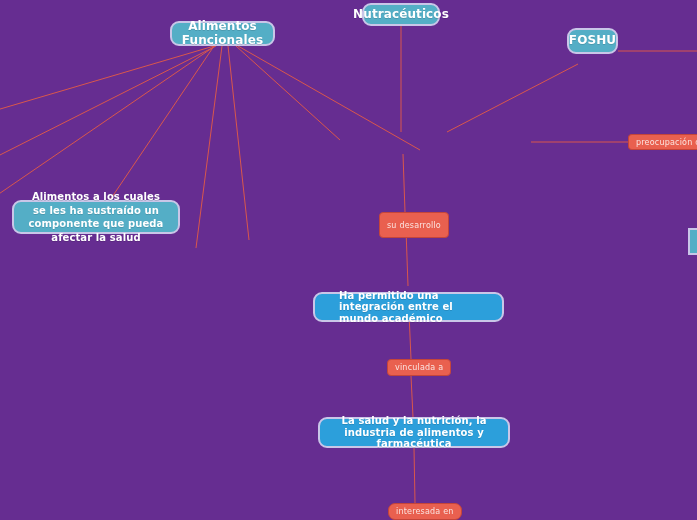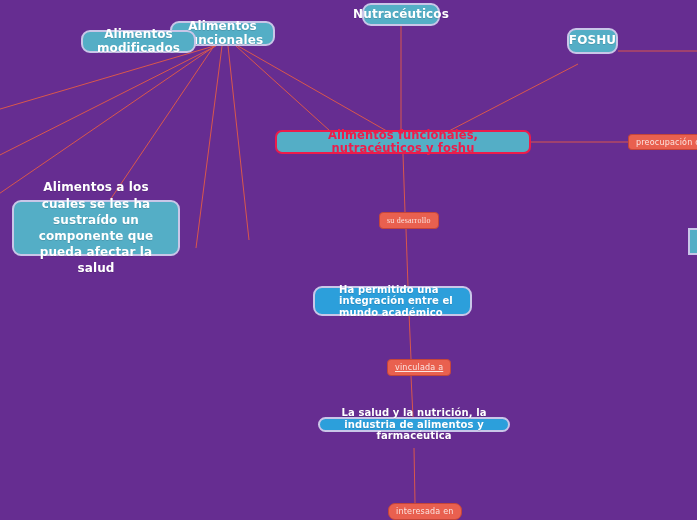--- a/index.html
+++ b/index.html
@@ -134,59 +134,53 @@
       <line x1="414" y1="448" x2="415" y2="503"></line>
 
       <line x1="690" y1="241" x2="697" y2="241"></line>
     </g>
   </svg>
 
   <div class="node teal" style="left:170px; top:21px; width:105px; height:25px;">
     <span>Alimentos Funcionales</span>
   </div>
 
-  <div class="node teal" style="left:81px; top:30px; width:115px; height:23px;">
-    <span>Alimentos modificados</span>
-  </div>
 
   <div class="node teal" style="left:362px; top:3px; width:78px; height:23px;">
     <span>Nutracéuticos</span>
   </div>
 
   <div class="node teal" style="left:567px; top:28px; width:51px; height:26px;">
     <span>FOSHU</span>
   </div>
 
-  <div class="node root" style="left:275px; top:130px; width:256px; height:24px;">
-    <span>Alimentos funcionales, nutracéuticos y foshu</span>
-  </div>
 
-  <div class="node teal" style="left:12px; top:200px; width:168px; height:56px; font-size:12px; line-height:1.35;">
+  <div class="node teal" style="left:12px; top:200px; width:168px; height:34px; font-size:10px; line-height:1.35;">
     <span>Alimentos a los cuales se les ha sustraído un componente que pueda afectar la salud</span>
   </div>
 
-  <div class="node blue" style="left:313px; top:286px; width:159px; height:30px;padding-left:24px;">
+  <div class="node blue" style="left:313px; top:292px; width:191px; height:30px;padding-left:24px;">
     <span>Ha permitido una integración entre el mundo académico</span>
   </div>
 
-  <div class="node blue" style="left:318px; top:417px; width:192px; height:15px; text-align:center; justify-content:flex-end;">
+  <div class="node blue" style="left:318px; top:417px; width:192px; height:31px; text-align:center; justify-content:flex-end;">
     <span>La salud y la nutrición, la industria de alimentos y farmacéutica</span>
   </div>
 
   <div class="sliver" style="left:688px; top:228px; width:12px; height:27px;"></div>
 
   <div class="edge-label clipped-right" style="left:628px; top:134px; height:16px;">
     <span>preocupación de la</span>
   </div>
 
-  <div class="edge-label" style="left:379px; top:212px; height:17px;font-family:Liberation Serif, serif;">
+  <div class="edge-label" style="left:379px; top:212px; height:26px;">
     <span>su desarrollo</span>
   </div>
 
-  <div class="edge-label" style="left:387px; top:359px; height:17px;text-decoration:underline;">
+  <div class="edge-label" style="left:387px; top:359px; height:17px;">
     <span>vinculada a</span>
   </div>
 
   <div class="edge-label" style="left:388px; top:503px; height:17px;border-radius:7px;">
     <span>interesada en</span>
   </div>
 
 </div>
 
 </body></html>

